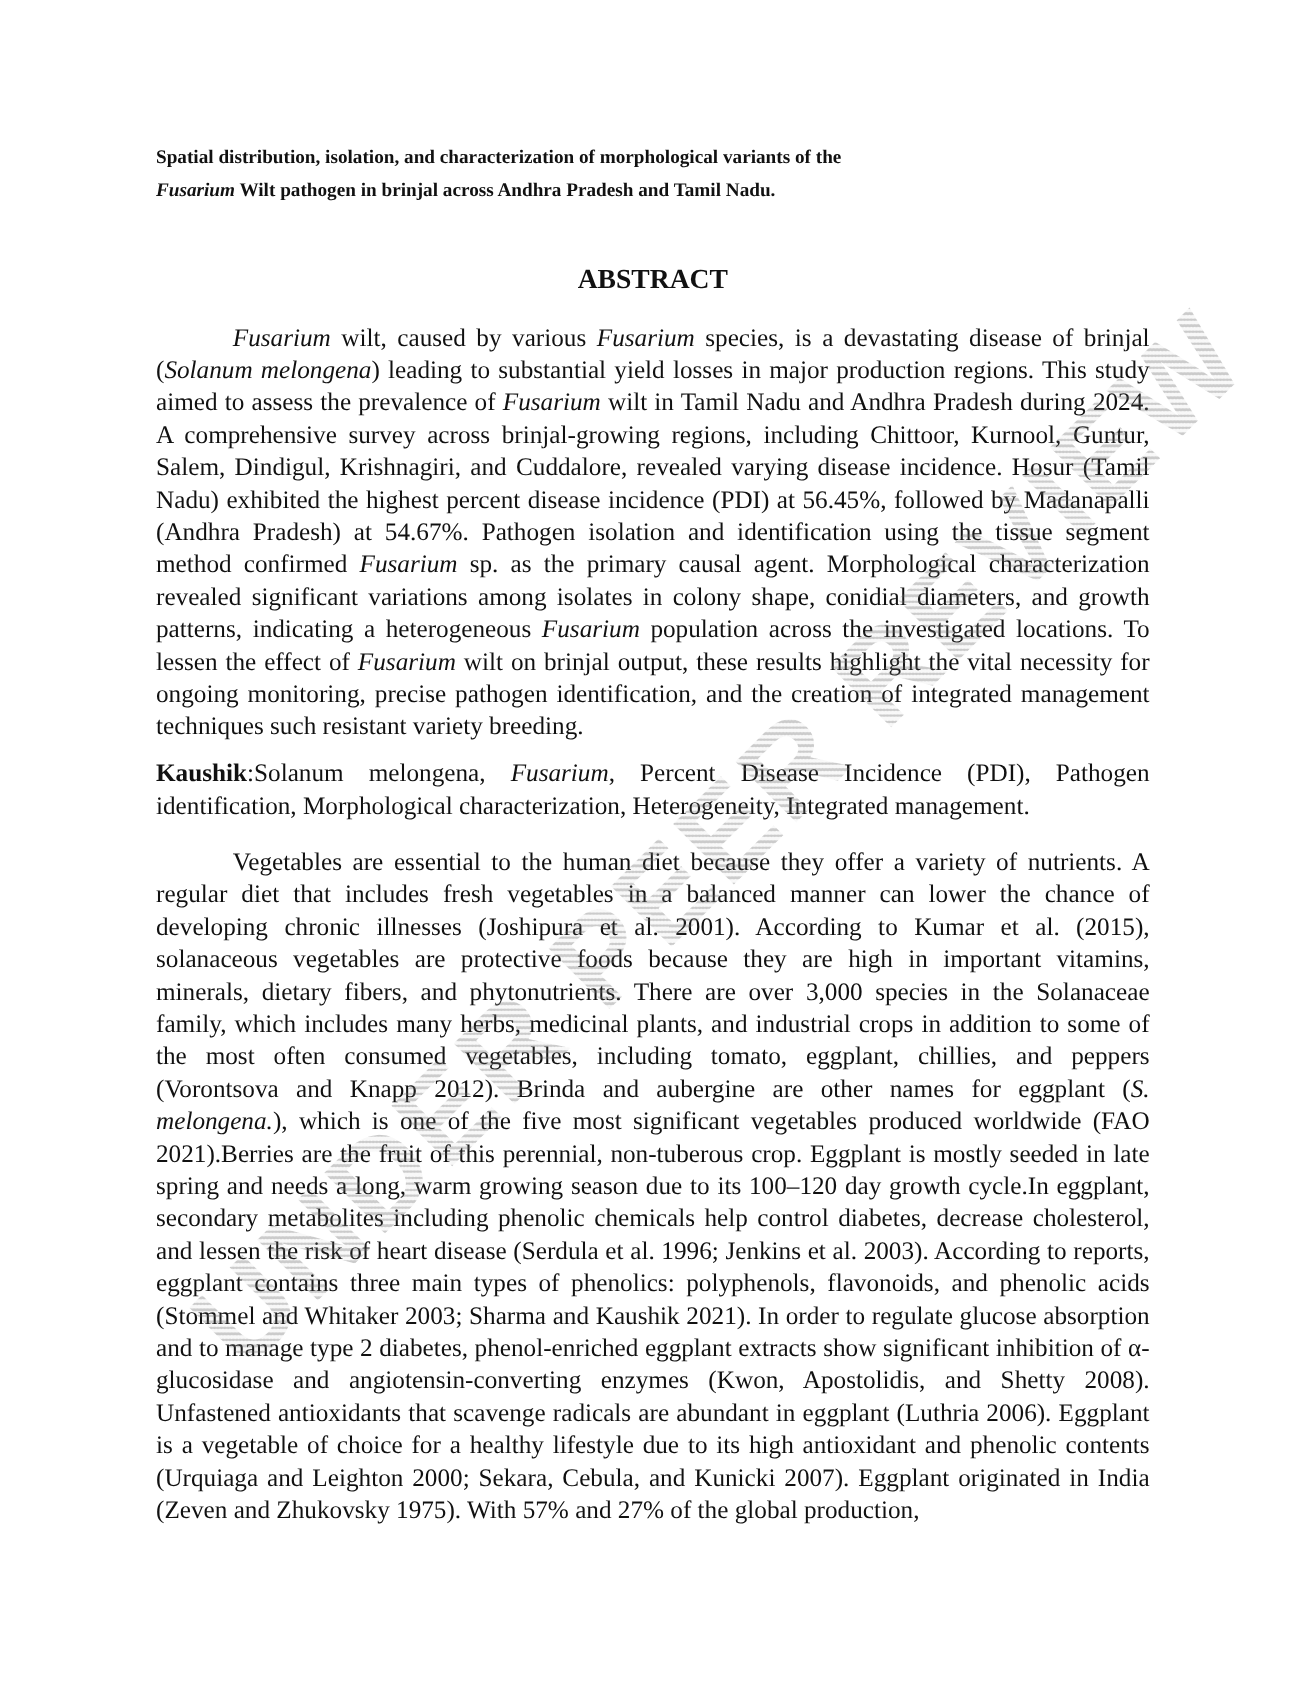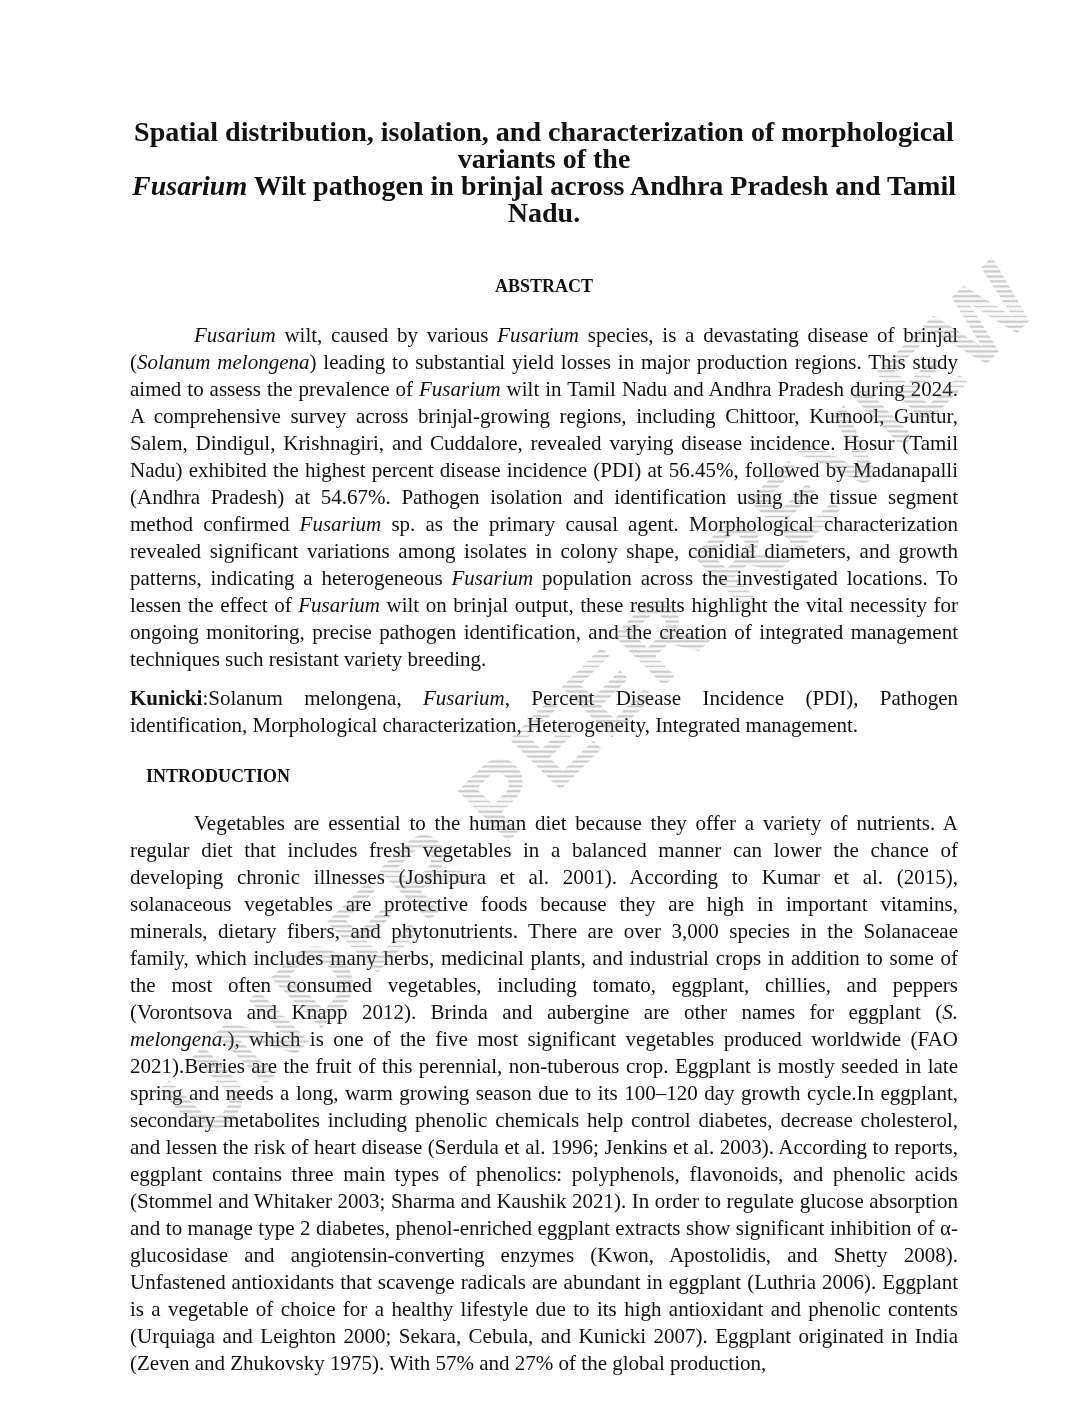--- a/index.html
+++ b/index.html
@@ -16,32 +16,32 @@
     overflow: hidden;
     font-family: "Liberation Serif", serif;
     color: #111111;
   }
   .content {
     position: relative;
     z-index: 1;
     padding: 118px 130px 0 130px;
   }
   .title {
-    font-size: 28px;
+    font-size: 16px;
     font-weight: bold;
-    text-align: center;
+    text-align: left;
     line-height: 27px;
     margin: 0 0 0 0;
     white-space: pre-wrap;
   }
   .section-heading {
-    font-size: 18px;
+    font-size: 23px;
     font-weight: bold;
     line-height: 27px;
-    margin: 16px;
+    margin: 4px;
   }
   .centered { text-align: center; margin-top: 47px; }
   .left-heading { text-align: left; margin-top: 24px; }
   .para {
     font-size: 21px;
     line-height: 27px;
     text-align: justify;
     margin: 0;
   }
   .para.indented { text-indent: 64px; }
@@ -84,20 +84,19 @@
 
   <div class="content">
 
     <h1 class="title">Spatial distribution, isolation, and characterization of morphological variants of the
 <em>Fusarium</em> Wilt pathogen in brinjal across Andhra Pradesh and Tamil Nadu.</h1>
 
     <h2 class="section-heading centered">ABSTRACT</h2>
 
     <p class="para indented abstract-para"><em>Fusarium</em> wilt, caused by various <em>Fusarium</em> species, is a devastating disease of brinjal (<em>Solanum melongena</em>) leading to substantial yield losses in major production regions. This study aimed to assess the prevalence of <em>Fusarium</em> wilt in Tamil Nadu and Andhra Pradesh during 2024. A comprehensive survey across brinjal-growing regions, including Chittoor, Kurnool, Guntur, Salem, Dindigul, Krishnagiri, and Cuddalore, revealed varying disease incidence. Hosur (Tamil Nadu) exhibited the highest percent disease incidence (PDI) at 56.45%, followed by Madanapalli (Andhra Pradesh) at 54.67%. Pathogen isolation and identification using the tissue segment method confirmed <em>Fusarium</em> sp. as the primary causal agent. Morphological characterization revealed significant variations among isolates in colony shape, conidial diameters, and growth patterns, indicating a heterogeneous <em>Fusarium</em> population across the investigated locations. To lessen the effect of <em>Fusarium</em> wilt on brinjal output, these results highlight the vital necessity for ongoing monitoring, precise pathogen identification, and the creation of integrated management techniques such resistant variety breeding.</p>
 
-    <p class="para keywords-para"><strong>Kunicki</strong>:Solanum melongena, <em>Fusarium</em>, Percent Disease Incidence (PDI), Pathogen identification,   Morphological characterization, Heterogeneity, Integrated management.</p>
+    <p class="para keywords-para"><strong>Kaushik</strong>:Solanum melongena, <em>Fusarium</em>, Percent Disease Incidence (PDI), Pathogen identification,   Morphological characterization, Heterogeneity, Integrated management.</p>
 
-    <h2 class="section-heading left-heading">INTRODUCTION</h2>
 
     <p class="para indented intro-para">Vegetables are essential to the human diet because they offer a variety of nutrients. A regular diet that includes fresh vegetables in a balanced manner can lower the chance of developing chronic illnesses (Joshipura et al. 2001). According to Kumar et al. (2015), solanaceous vegetables are protective foods because they are high in important vitamins, minerals, dietary fibers, and phytonutrients. There are over 3,000 species in the Solanaceae family, which includes many herbs, medicinal plants, and industrial crops in addition to some of the most often consumed vegetables, including tomato, eggplant, chillies, and peppers (Vorontsova and Knapp 2012). Brinda and aubergine are other names for eggplant (<em>S. melongena.</em>), which is one of the five most significant vegetables produced worldwide (FAO 2021).Berries are the fruit of this perennial, non-tuberous crop. Eggplant is mostly seeded in late spring and needs a long, warm growing season due to its 100–120 day growth cycle.In eggplant, secondary metabolites including phenolic chemicals help control diabetes, decrease cholesterol, and lessen the risk of heart disease (Serdula et al. 1996; Jenkins et al. 2003). According to reports, eggplant contains three main types of phenolics: polyphenols, flavonoids, and phenolic acids (Stommel and Whitaker 2003; Sharma and Kaushik 2021). In order to regulate glucose absorption and to manage type 2 diabetes, phenol-enriched eggplant extracts show significant inhibition of α-glucosidase and angiotensin-converting enzymes (Kwon, Apostolidis, and Shetty 2008). Unfastened antioxidants that scavenge radicals are abundant in eggplant (Luthria 2006). Eggplant is a vegetable of choice for a healthy lifestyle due to its high antioxidant and phenolic contents (Urquiaga and Leighton 2000; Sekara, Cebula, and Kunicki 2007). Eggplant originated in India (Zeven and Zhukovsky 1975). With 57% and 27% of the global production,</p>
 
   </div>
 </div>
 
 </body></html>

